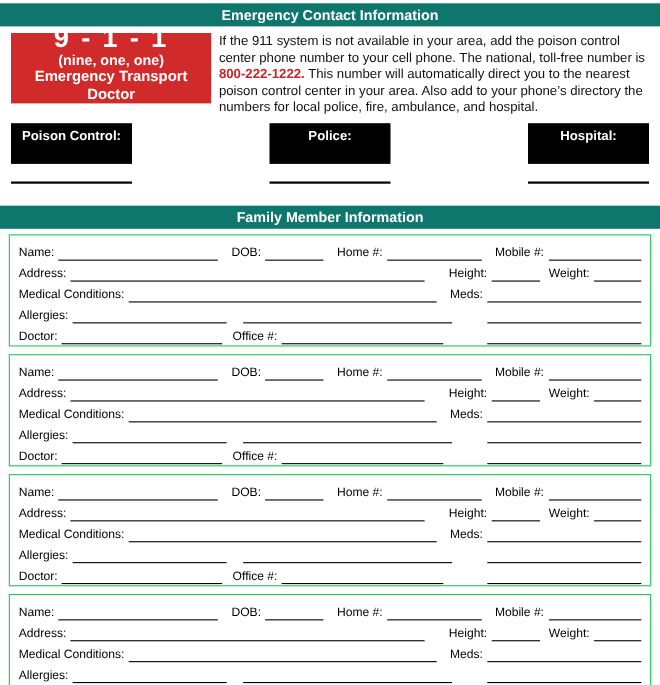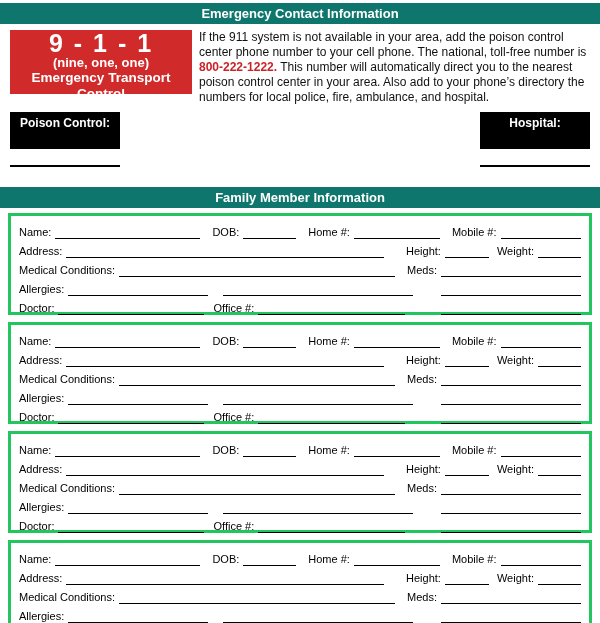--- a/index.html
+++ b/index.html
@@ -5,36 +5,36 @@
   * { margin:0; padding:0; box-sizing:border-box; }
   html,body { width:600px; height:623px; background:#fff; overflow:hidden;
               font-family:"Liberation Sans", sans-serif; color:#000; }
 
   .bar { background:#0f766e; color:#fff; font-weight:bold; font-size:13px;
          height:21px; line-height:21px; text-align:center; margin-top:3px; }
   .bar.family { margin-top:20px; }
 
   .top-section { display:flex; margin:6px 10px 0 10px; }
   .red-box { width:182px; height:64px; display:flex; flex-direction:column;
-             justify-content:flex-start; align-items:center; color:#fff; text-align:center;
+             justify-content:flex-end; align-items:center; color:#fff; text-align:center;
              flex-shrink:0; }
   .n911 { font-size:25px; font-weight:bold; letter-spacing:2px; line-height:26px; }
   .pron { font-size:13px; font-weight:bold; line-height:14px; }
   .sys  { font-size:13.5px; font-weight:bold; line-height:16px; }
   .info { flex:1; margin-left:7px; font-size:12px; line-height:14.9px; color:#111; }
   .phone { font-weight:bold; }
 
   .contacts { display:flex; justify-content:space-between; margin:7px 10px 0 10px; }
   .ccol { width:110px; }
   .cbox { background:#000; color:#fff; font-weight:bold; font-size:12px;
           height:37px; line-height:22px; text-align:center; }
   .cline { margin-top:16px; height:2px; background:#000; }
 
   .members { display:flex; flex-direction:column; gap:7px; margin:5px 8px 0 8px; }
-  .mblock { border:3px solid #22c55e; height:102px; padding:4px 8px 0 8px; }
+  .mblock { border:1px solid #22c55e; height:102px; padding:4px 8px 0 8px; }
   .frow { display:flex; align-items:flex-end; height:19px; font-size:11px; white-space:nowrap; }
   .flbl { line-height:13px; }
   .ln { height:13px; border-bottom:1px solid #000; margin-left:4px; }
   .flex1 { flex:1; }
   .sp { flex:1; }
   .ml6{margin-left:22px;} .ml8{margin-left:8px;} .ml9{margin-left:9px;}
   .ml12{margin-left:12px;} .ml15{margin-left:15px;}
   .w43{width:43px;} .w44{width:44px;} .w53{width:53px;} .w86{width:86px;}
   .w140{width:140px;} .w145{width:145px;} .w146{width:146px;} .w147{width:147px;}
   .w190{width:190px;}
@@ -45,31 +45,35 @@
 <div>
 
   <div class="bar">
     <span>Emergency Contact Information</span>
   </div>
 
   <div class="top-section">
     <div class="red-box" style="background: rgb(208, 42, 43);">
       <div class="n911">9 - 1 - 1</div>
       <div class="pron">(nine, one, one)</div>
-      <div class="sys">Emergency Transport Control</div>
+      <div class="sys">Emergency Transport Doctor</div>
     </div>
     <p class="info"><span>If the 911 system is not available in your area, add the poison control center phone number to your cell phone. The national, toll-free number is </span><span class="phone" style="color: rgb(201, 36, 42);">800-222-1222.</span><span> This number will automatically direct you to the nearest poison control center in your area. Also add to your phone’s directory the numbers for local police, fire, ambulance, and hospital.</span></p>
   </div>
 
   <div class="contacts">
     <div class="ccol">
       <div class="cbox">Poison Control:</div>
       <div class="cline"></div>
     </div>
     <div class="ccol">
+      <div class="cbox">Police:</div>
+      <div class="cline"></div>
+    </div>
+    <div class="ccol">
       <div class="cbox">Hospital:</div>
       <div class="cline"></div>
     </div>
   </div>
 
   <div class="bar family">
     <span>Family Member Information</span>
   </div>
 
   <div class="members">

